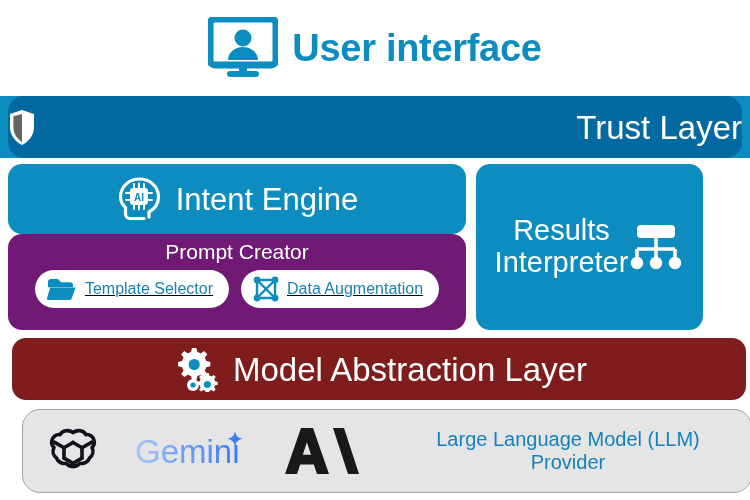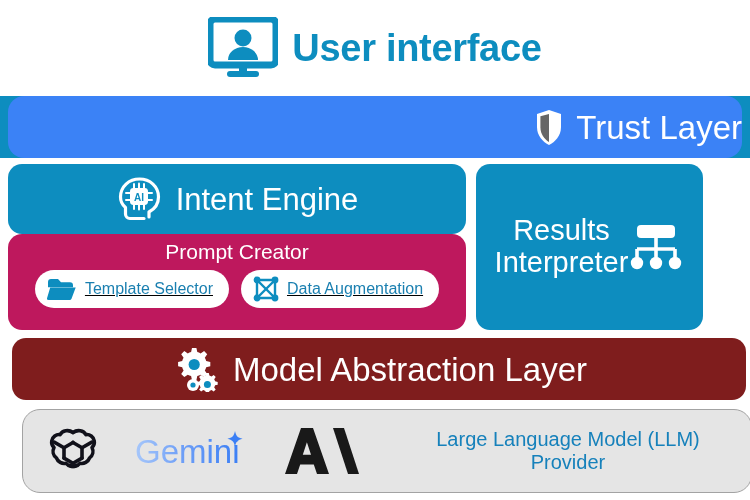--- a/index.html
+++ b/index.html
@@ -23,22 +23,22 @@
   }
   .monitor-icon{width:70px;height:62px;display:block;}
 
   
   .trust-backing{
     position:absolute;left:0;top:96px;width:750px;height:62px;
     background:#0d8dbf;
   }
   .trust-band{
     position:absolute;left:8px;top:96px;width:734px;height:62px;
-    background:#3b82f6;border-radius:16px;
-    display:flex;align-items:center;justify-content:flex-end;gap:13px;
+    background:#0369a1;border-radius:16px;
+    display:flex;align-items:center;justify-content:space-between;gap:13px;
   }
   .trust-title{
     color:#ffffff;font-size:33px;font-weight:normal;line-height:1;
     white-space:nowrap;
   }
   .shield-icon{width:28px;height:37px;display:block;}
 
   
   .mid-left{
     position:absolute;left:8px;top:164px;width:458px;height:166px;
@@ -46,21 +46,21 @@
   .intent-box{
     position:absolute;left:0;top:0;width:458px;height:70px;
     background:#0d8dbf;border-radius:14px;
     display:flex;align-items:center;justify-content:center;gap:14px;
   }
   .intent-title{color:#fff;font-size:31px;line-height:1;white-space:nowrap;}
   .ai-head-icon{width:46px;height:46px;display:block;}
 
   .prompt-box{
     position:absolute;left:0;top:70px;width:458px;height:96px;
-    background:#be185d;border-radius:14px;
+    background:#701a75;border-radius:14px;
     display:flex;flex-direction:column;align-items:center;
     padding-top:5px;box-sizing:border-box;
   }
   .prompt-title{color:#fff;font-size:21px;line-height:1.25;margin-bottom:5px;}
   .pill-row{display:flex;gap:12px;align-items:center;justify-content:center;}
   .pill{
     background:#ffffff;border-radius:22px;height:38px;
     display:flex;align-items:center;gap:8px;
     padding:0 16px 0 12px;box-sizing:border-box;text-decoration:underline;
   }

